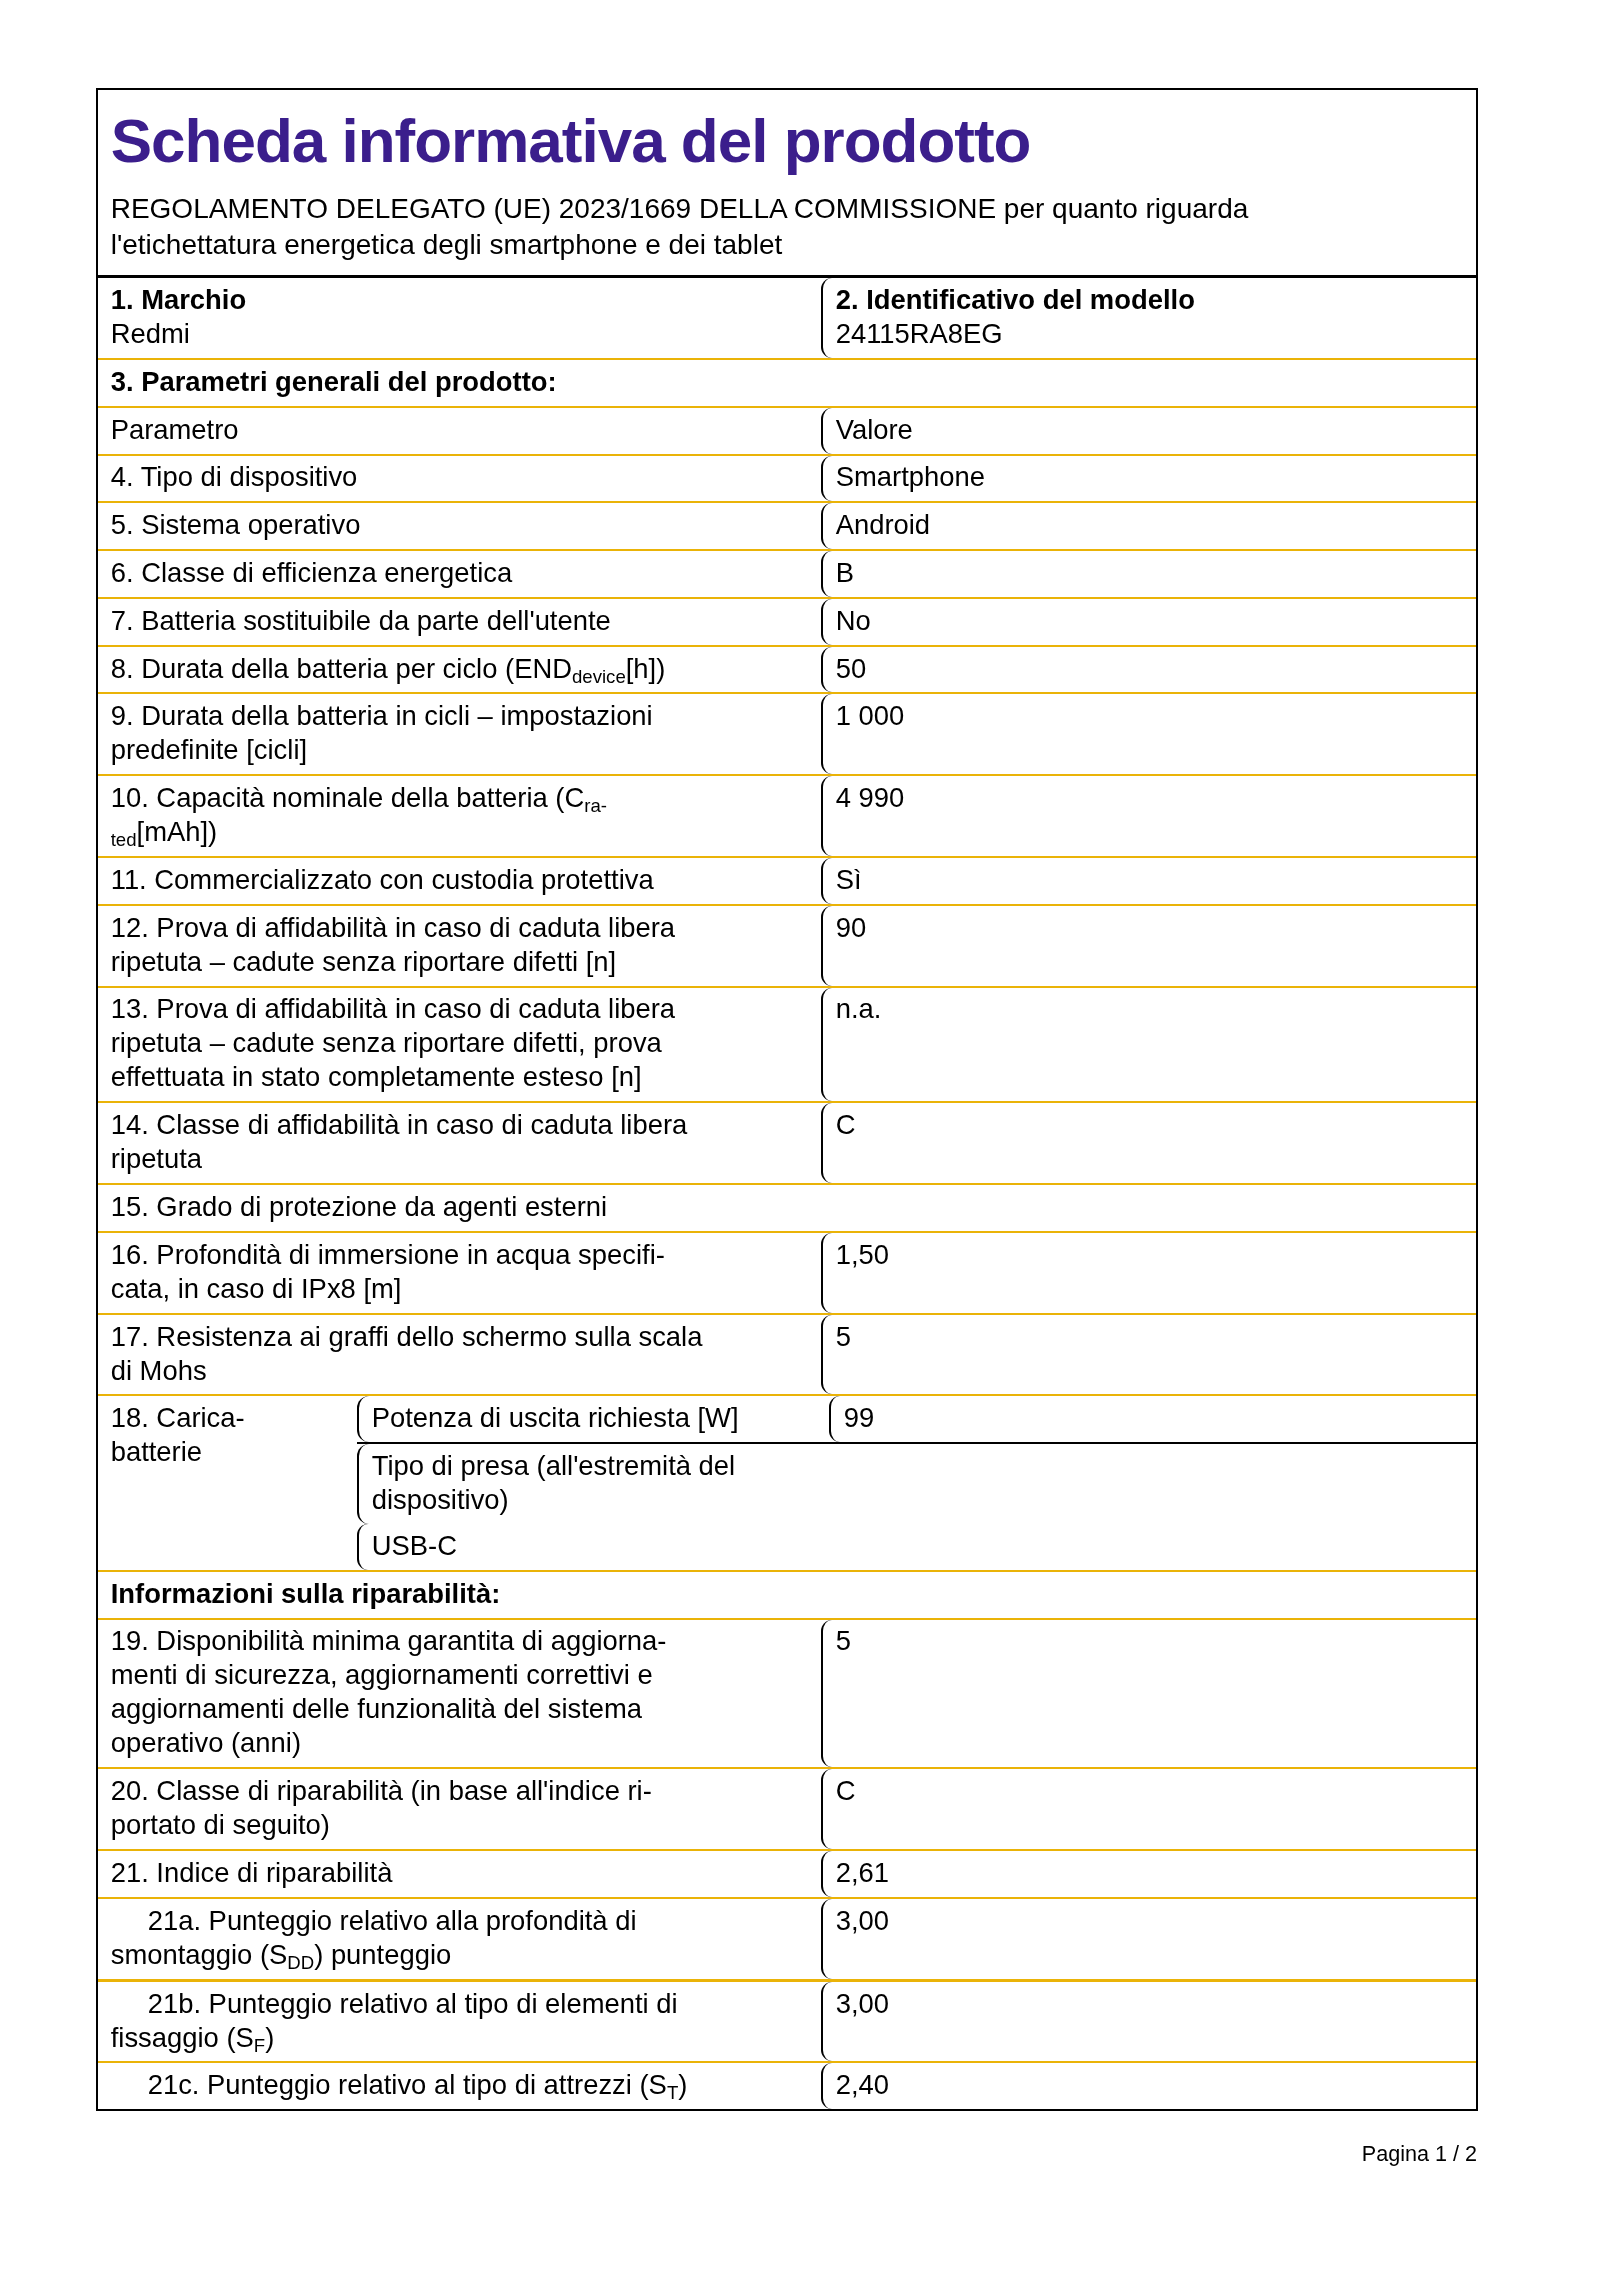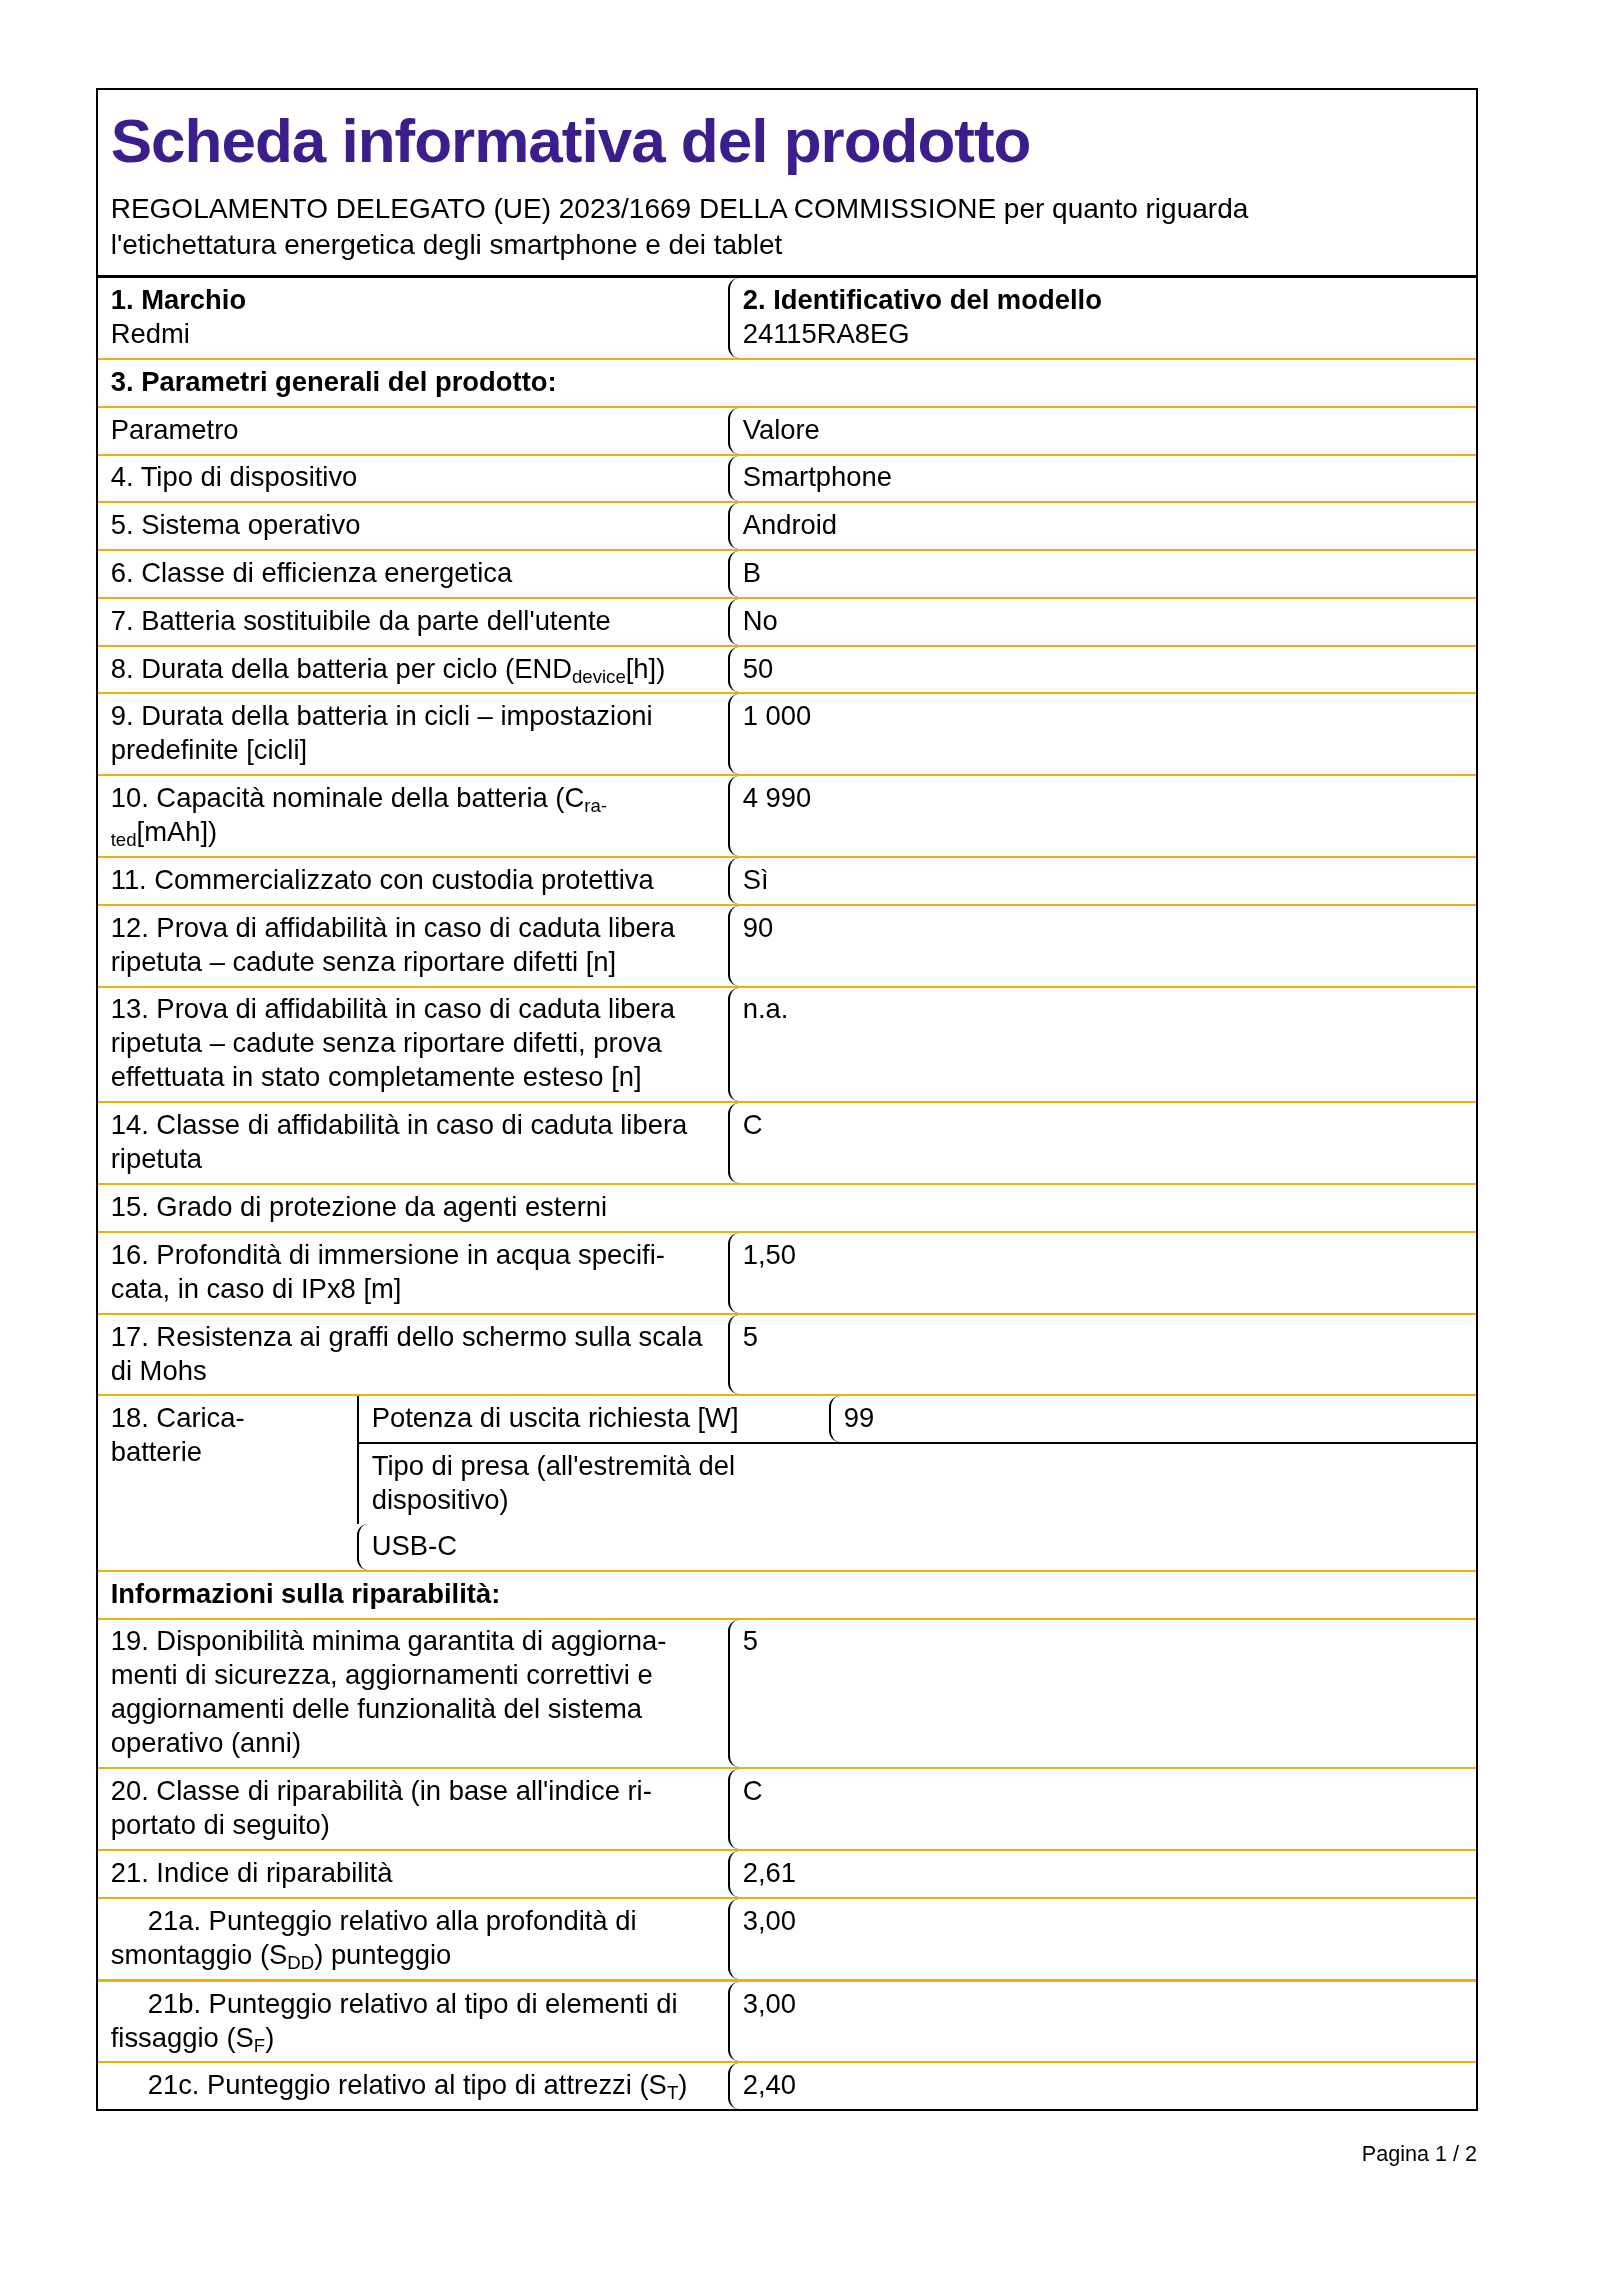--- a/index.html
+++ b/index.html
@@ -17,29 +17,29 @@
     font-size: 62px; font-weight: 700; letter-spacing: -1px;
     line-height: 74px; color: #3B1E8C;
   }
   .subtitle { margin-top: 13.7px; font-size: 28px; line-height: 36px; }
   .ptable { border-top: 3.9px solid #000; }
   .trow { display: flex; border-top: 2px solid #eab308; }
   .ptable .trow:first-child { border-top: none; }
   .trow.top-thick { border-top-width: 2.9px; }
   .trow.top-xthick { border-top-width: 3.9px; }
   .cell { padding: 4.9px 12.7px 6.9px; font-size: 27.4px; line-height: 34px; }
-  .cell-param { width: 630px; }
+  .cell-param { width: 723px; }
   .cell-value { flex: 1; border-left: 2px solid #000; border-radius: 11px; }
   .section-cell { width: 100%; font-weight: 700; }
   .b { font-weight: 700; }
   .group-label { width: 259px; }
   .group-right { flex: 1; display: flex; flex-direction: column; }
   .subrow { display: flex; }
   .subrow + .subrow { border-top: 2px solid #000; flex-direction: column; }
-  .subparam { width: 472px; border-left: 2px solid #000; }
+  .subparam { width: 472px; border-left: 2px solid #000; border-radius: 12px; }
   .indent { text-indent: 37px; }
   sub { font-size: 18.6px; line-height: 0; vertical-align: -4.9px; }
   .footer { position: absolute; top: 2140px; right: 144px; font-size: 21.6px; line-height: 27.4px; }
 </style>
 </head>
 <body>
 
 <div class="sheet">
   <div class="header">
     <div class="title" style="color: rgb(59, 30, 140);">Scheda informativa del prodotto</div>

